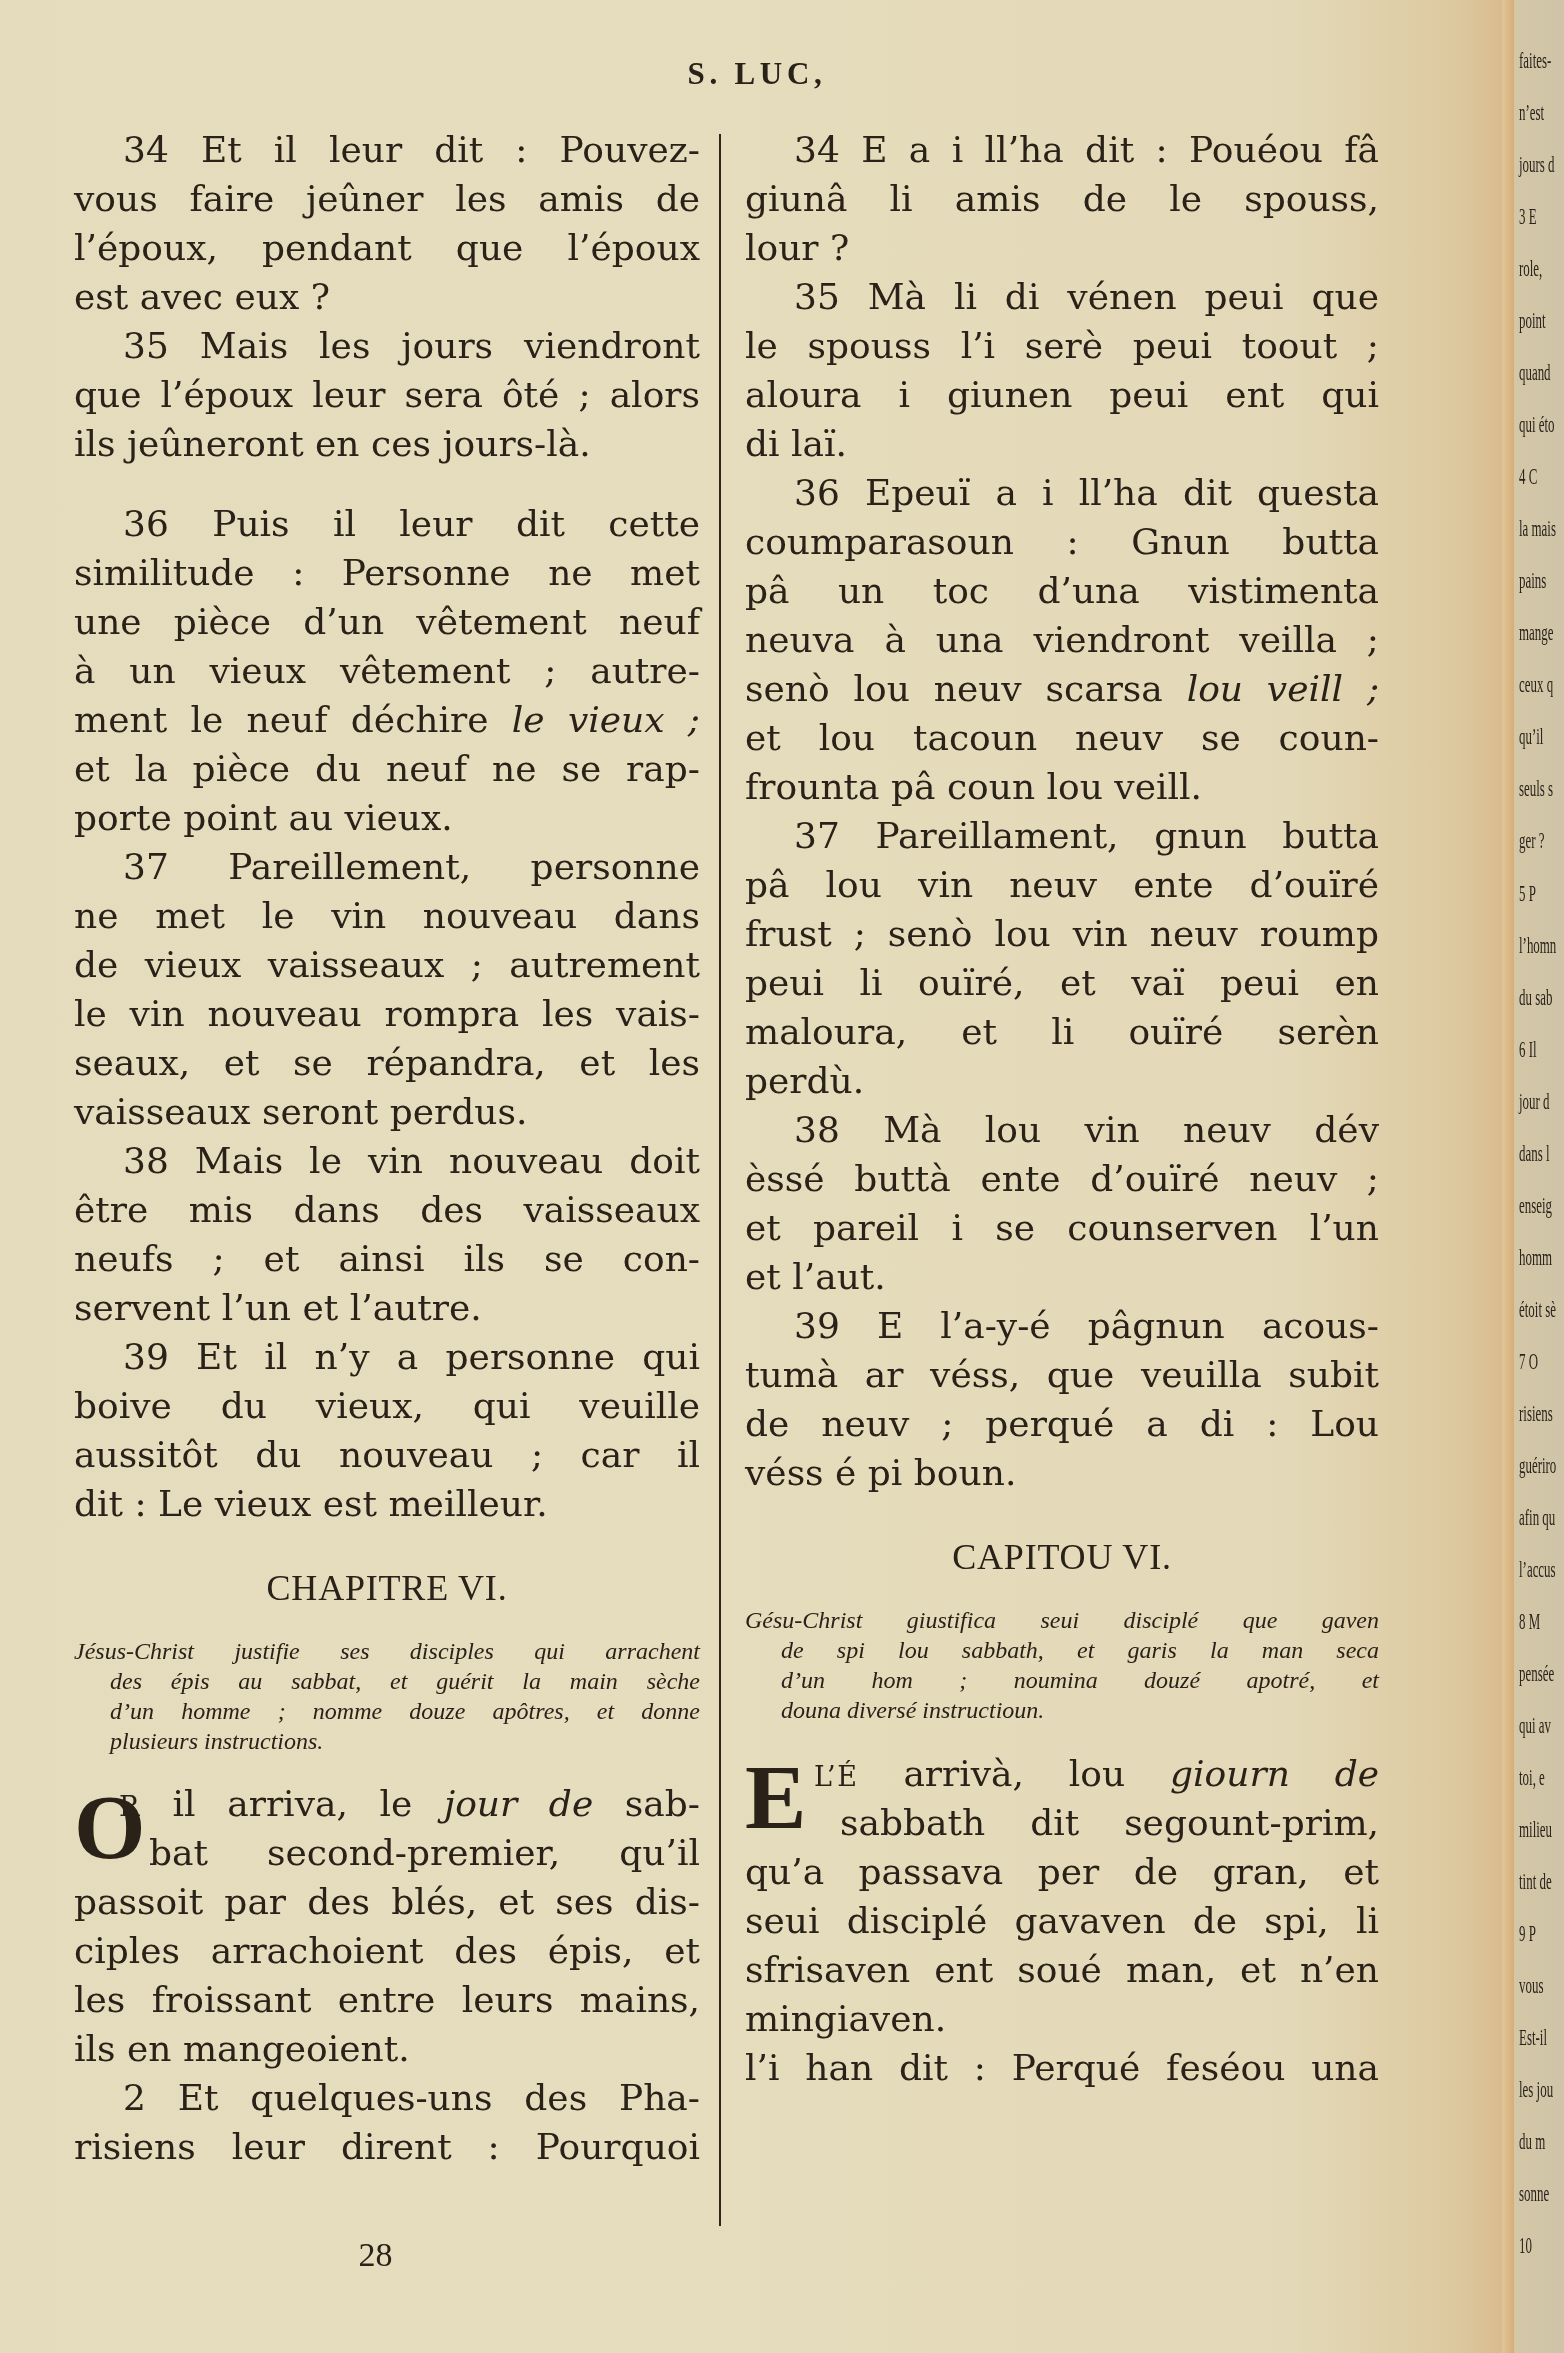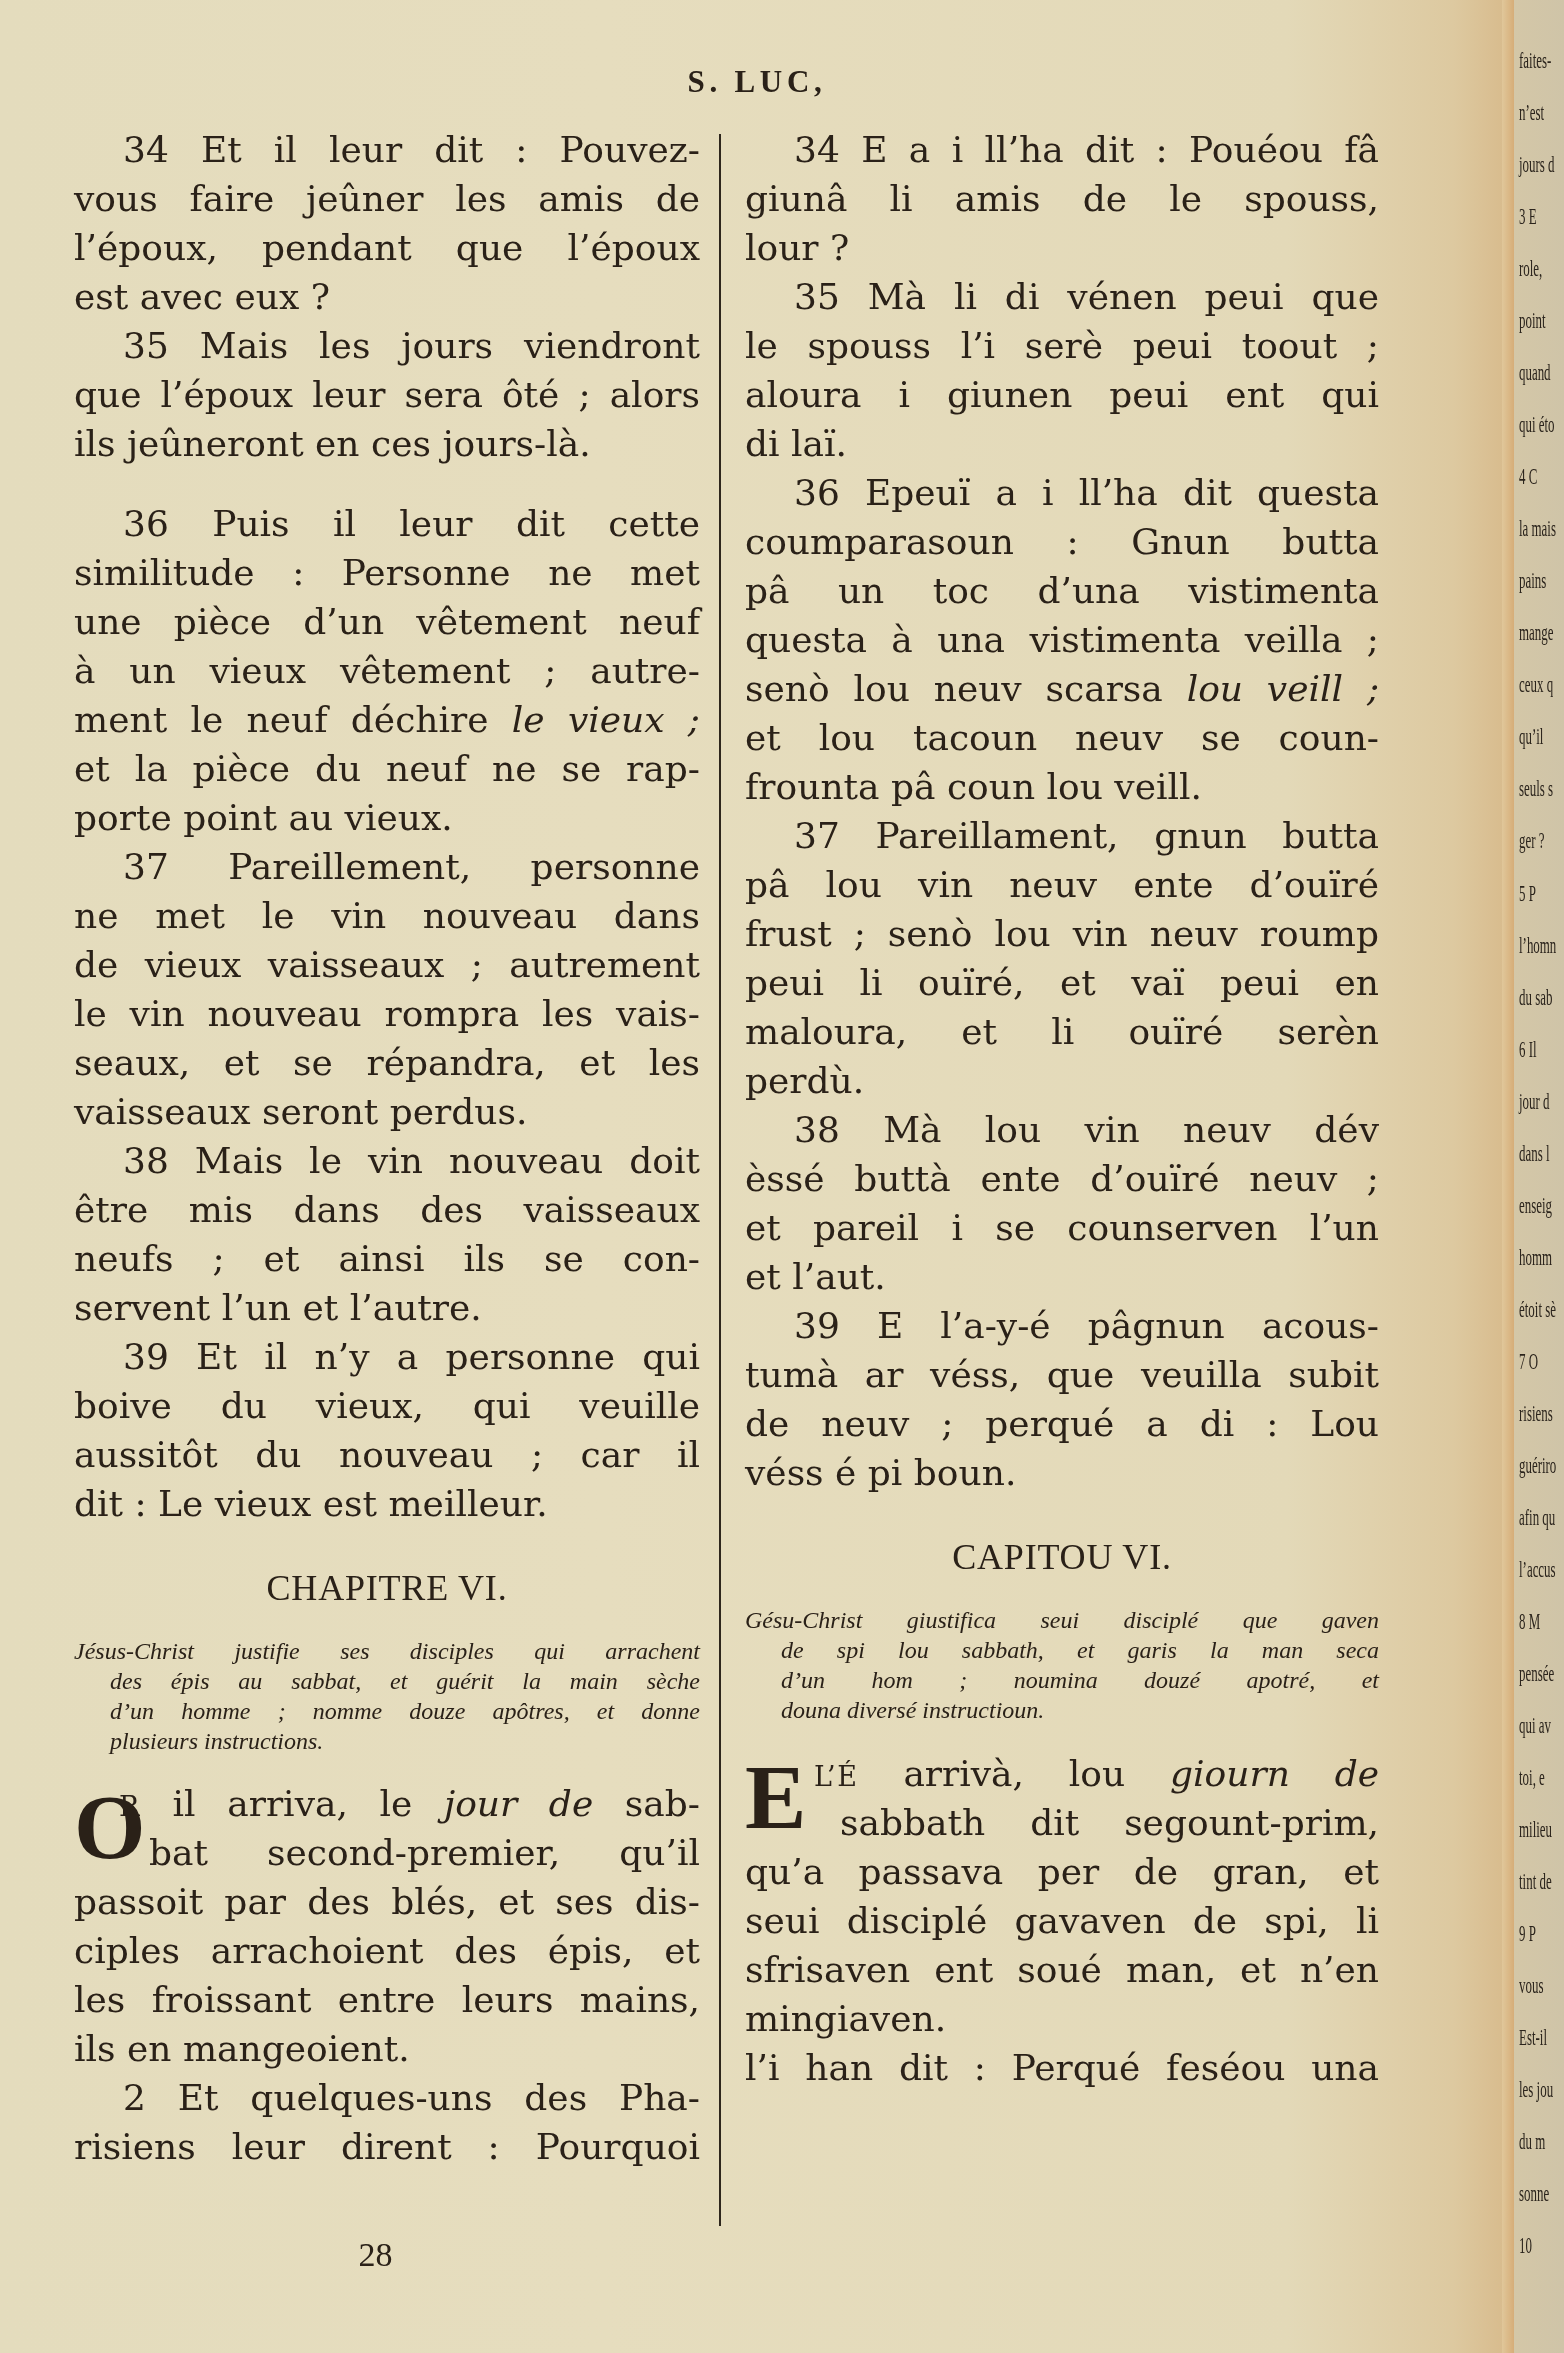--- a/index.html
+++ b/index.html
@@ -25,21 +25,21 @@
   }
   .bleed-line {
     position: absolute; left: 4.7px;
     font-family: "Liberation Serif", serif;
     font-size: 23.5px; transform: scaleX(0.55); transform-origin: left;
     color: #2b241c; white-space: nowrap;
   }
   .running-head {
     position: absolute; top: 56px; left: 0; width: 1514px; text-align: center;
     font-family: "Liberation Serif", serif; font-weight: bold;
-    font-size: 31px; letter-spacing: 4.7px; margin-top: 8px;
+    font-size: 31px; letter-spacing: 4.7px;
   }
   .divider {
     position: absolute; left: 719px; top: 134px; width: 2.3px; height: 2092px;
     background: #2e261c;
   }
   .col {
     position: absolute; top: 125px;
     font-family: "DejaVu Serif", serif;
     font-size: 36px; line-height: 49px;
     transform-origin: left top;
@@ -206,21 +206,21 @@
   <div>
     <span class="line indent">35  Mà li di vénen peui que</span>
     <span class="line">le spouss l’i serè peui toout ;</span>
     <span class="line">aloura i giunen peui ent qui</span>
     <span class="line last">di laï.</span>
   </div>
   <div>
     <span class="line indent">36  Epeuï a i ll’ha dit questa</span>
     <span class="line">coumparasoun :  Gnun butta</span>
     <span class="line">pâ un toc d’una vistimenta</span>
-    <span class="line">questa à una vistimenta veilla ;</span>
+    <span class="line">neuva à una viendront veilla ;</span>
     <span class="line"><span>senò lou neuv scarsa </span><span class="it">lou veill ;</span></span>
     <span class="line">et lou tacoun neuv se coun-</span>
     <span class="line last">frounta pâ coun lou veill.</span>
   </div>
   <div>
     <span class="line indent">37  Pareillament, gnun butta</span>
     <span class="line">pâ lou vin neuv ente d’ouïré</span>
     <span class="line">frust ; senò lou vin neuv roump</span>
     <span class="line">peui li ouïré, et vaï peui en</span>
     <span class="line">maloura, et li ouïré serèn</span>

